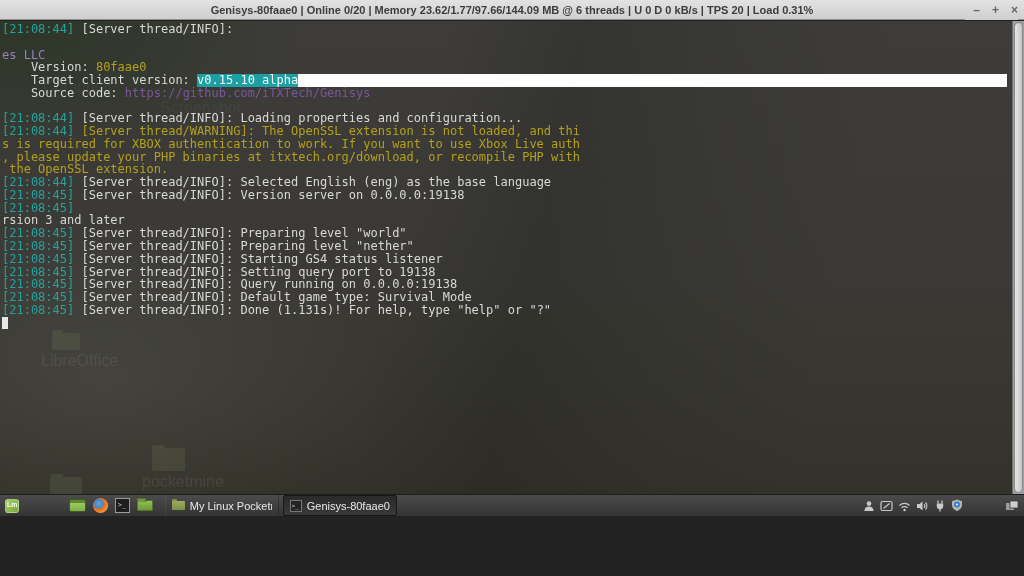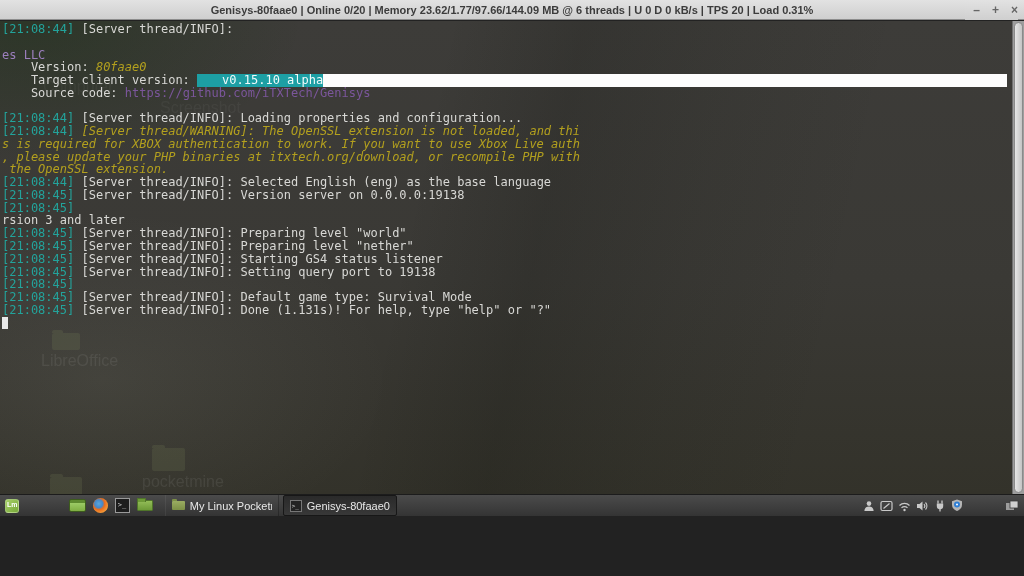--- a/index.html
+++ b/index.html
@@ -55,23 +55,23 @@
     font-family:"DejaVu Sans Mono", monospace;
     font-size:12px; line-height:12.78px;
   }
   .tline { display:flex; height:12.78px; white-space:pre; }
   .seg { white-space:pre; }
   .c-ts  { color:#23a39b; }
   .c-w   { color:#d8d8d5; }
   .c-g   { color:#41a35d; }
   .c-cy  { color:#2ba4b5; }
   .c-pu  { color:#9c7fbe; }
-  .c-go  { color:#b3a01e;font-style:italic; }
+  .c-go  { color:#b3a01e; }
   .c-url { color:#7b569b; }
-  .c-sel { background:#1d9fa4; color:#f2fbfb;padding-left:25px; }
+  .c-sel { background:#1d9fa4; color:#f2fbfb; }
   .selfill { flex:1; background:#fdfdfd; }
   .cursor { display:inline-block; width:6px; height:11.5px; background:#e8e8e8; margin-top:0.5px; }
 
   .scrollbar {
     position:absolute; top:0; right:0; bottom:0; width:12px;
     background:#9e9e9e; border-left:1px solid #6f6f6f;
   }
   .scrollbar .thumb {
     position:absolute; top:1px; bottom:1px; left:1px; right:1px;
     background:linear-gradient(to right,#e6e6e6,#c4c4c4); border-radius:5px;
@@ -192,21 +192,21 @@
         <div class="tline"><span class="seg c-go">, please update your PHP binaries at itxtech.org/download, or recompile PHP with</span></div>
         <div class="tline"><span class="seg c-go"> the OpenSSL extension.</span></div>
         <div class="tline"><span class="seg c-ts">[21:08:44]</span><span class="seg c-w"> [Server thread/INFO]: Selected English (eng) as the base language</span></div>
         <div class="tline"><span class="seg c-ts">[21:08:45]</span><span class="seg c-w"> [Server thread/INFO]: Version server on 0.0.0.0:19138</span></div>
         <div class="tline"><span class="seg c-ts">[21:08:45]</span></div>
         <div class="tline"><span class="seg c-w">rsion 3 and later</span></div>
         <div class="tline"><span class="seg c-ts">[21:08:45]</span><span class="seg c-w"> [Server thread/INFO]: Preparing level "world"</span></div>
         <div class="tline"><span class="seg c-ts">[21:08:45]</span><span class="seg c-w"> [Server thread/INFO]: Preparing level "nether"</span></div>
         <div class="tline"><span class="seg c-ts">[21:08:45]</span><span class="seg c-w"> [Server thread/INFO]: Starting GS4 status listener</span></div>
         <div class="tline"><span class="seg c-ts">[21:08:45]</span><span class="seg c-w"> [Server thread/INFO]: Setting query port to 19138</span></div>
-        <div class="tline"><span class="seg c-ts">[21:08:45]</span></div>
+        <div class="tline"><span class="seg c-ts">[21:08:45]</span><span class="seg c-w"> [Server thread/INFO]: Query running on 0.0.0.0:19138</span></div>
         <div class="tline"><span class="seg c-ts">[21:08:45]</span><span class="seg c-w"> [Server thread/INFO]: Default game type: Survival Mode</span></div>
         <div class="tline"><span class="seg c-ts">[21:08:45]</span><span class="seg c-w"> [Server thread/INFO]: Done (1.131s)! For help, type "help" or "?"</span></div>
         <div class="tline"><span class="cursor"></span></div>
       </div>
 
     <div class="scrollbar">
       <div class="thumb"></div>
     </div>
   </div>
 

